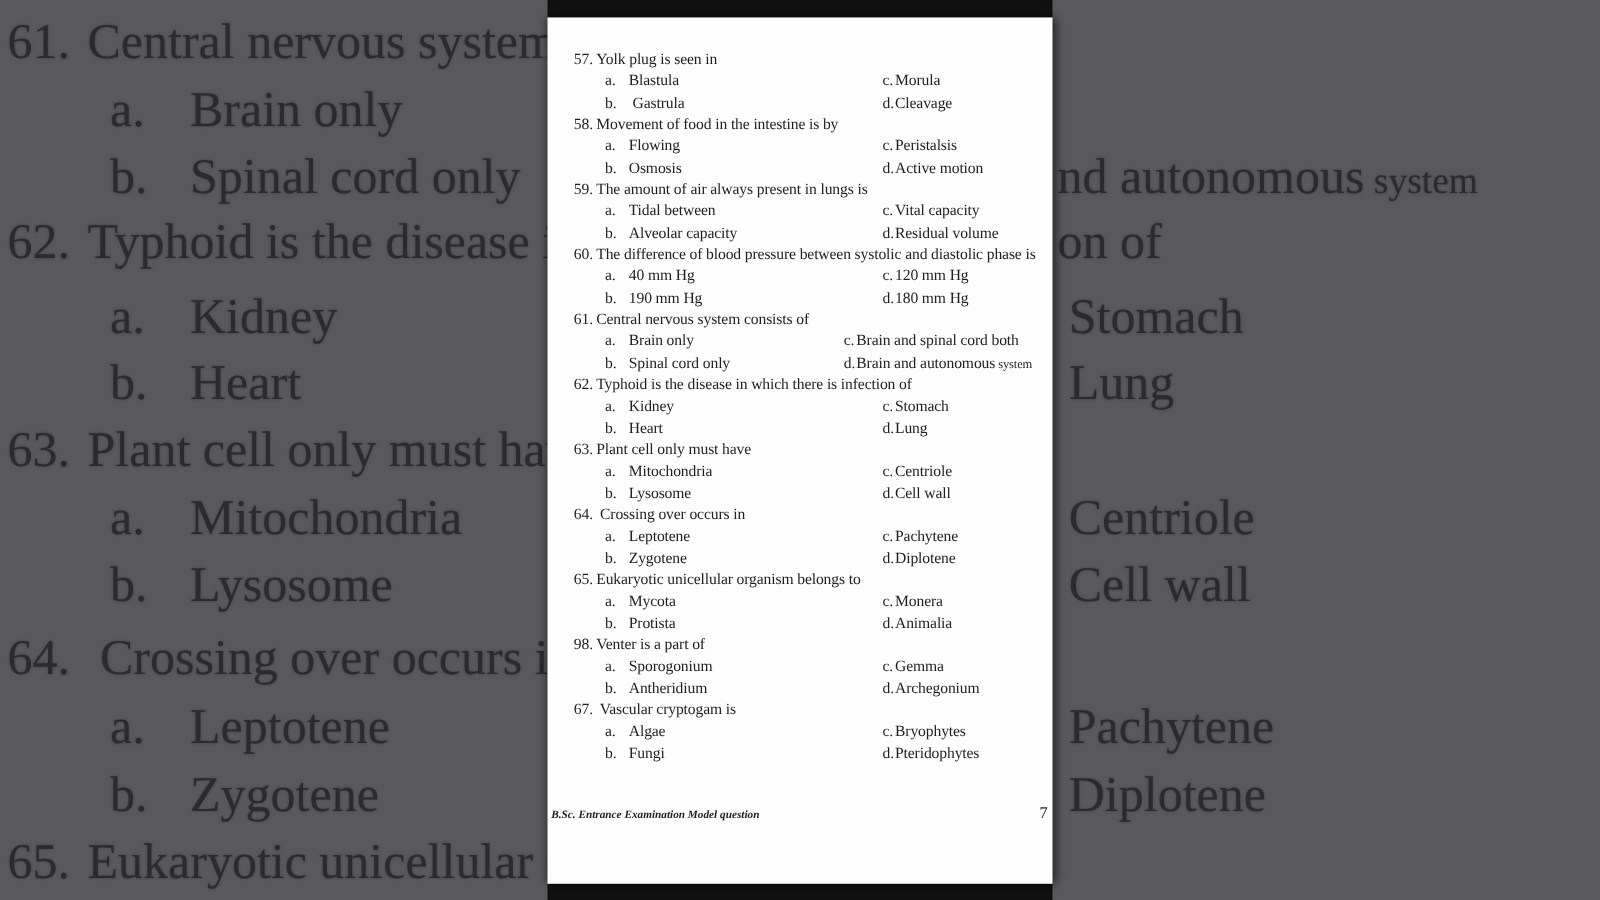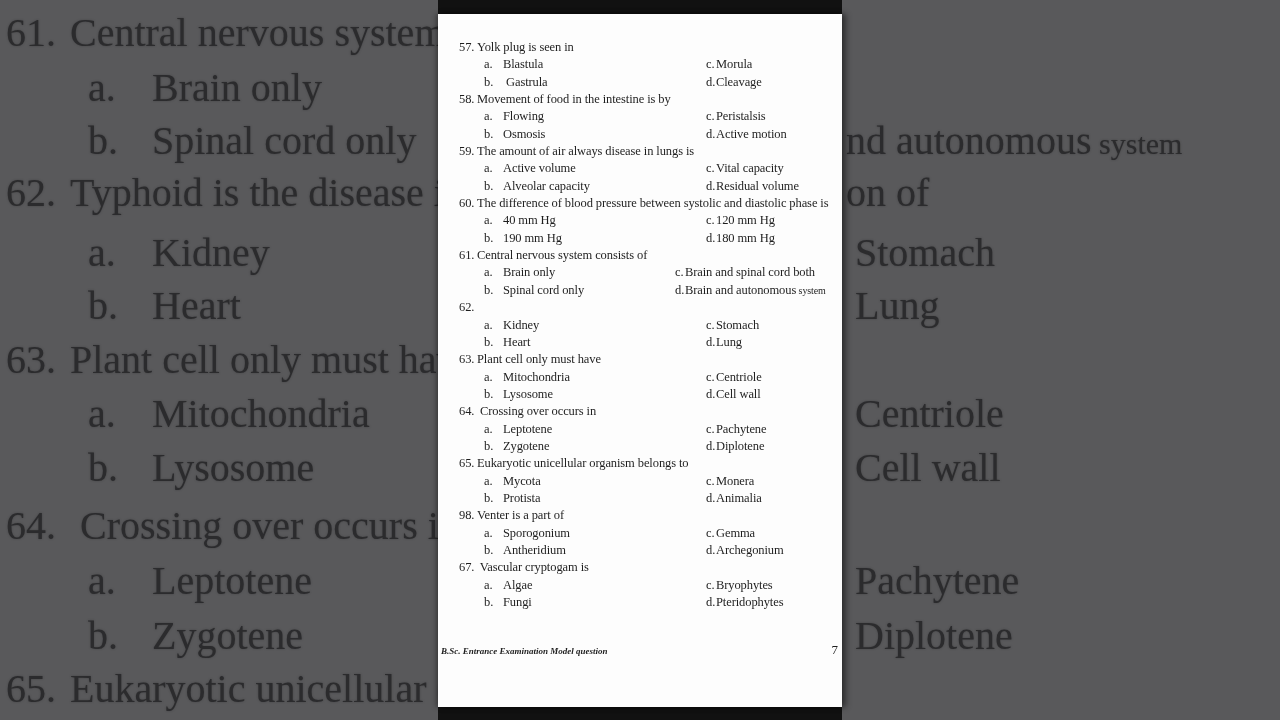--- a/index.html
+++ b/index.html
@@ -137,30 +137,30 @@
   <div class="bar bar-bottom"></div>
 
   <div class="page">
     <div class="qa" id="qa">
         <div class="row"><span class="qnum">57.</span><span class="qtext">Yolk plug is seen in</span></div>
         <div class="row"><span class="ola">a.</span><span class="ota">Blastula</span><span class="olc">c.</span><span class="otc">Morula</span></div>
         <div class="row"><span class="ola">b.</span><span class="ota"> Gastrula</span><span class="olc">d.</span><span class="otc">Cleavage</span></div>
         <div class="row"><span class="qnum">58.</span><span class="qtext">Movement of food in the intestine is by</span></div>
         <div class="row"><span class="ola">a.</span><span class="ota">Flowing</span><span class="olc">c.</span><span class="otc">Peristalsis</span></div>
         <div class="row"><span class="ola">b.</span><span class="ota">Osmosis</span><span class="olc">d.</span><span class="otc">Active motion</span></div>
-        <div class="row"><span class="qnum">59.</span><span class="qtext">The amount of air always disease in lungs is</span></div>
-        <div class="row"><span class="ola">a.</span><span class="ota">Active volume</span><span class="olc">c.</span><span class="otc">Vital capacity</span></div>
+        <div class="row"><span class="qnum">59.</span><span class="qtext">The amount of air always present in lungs is</span></div>
+        <div class="row"><span class="ola">a.</span><span class="ota">Tidal between</span><span class="olc">c.</span><span class="otc">Vital capacity</span></div>
         <div class="row"><span class="ola">b.</span><span class="ota">Alveolar capacity</span><span class="olc">d.</span><span class="otc">Residual volume</span></div>
         <div class="row"><span class="qnum">60.</span><span class="qtext">The difference of blood pressure between systolic and diastolic phase is</span></div>
         <div class="row"><span class="ola">a.</span><span class="ota">40 mm Hg</span><span class="olc">c.</span><span class="otc">120 mm Hg</span></div>
         <div class="row"><span class="ola">b.</span><span class="ota">190 mm Hg</span><span class="olc">d.</span><span class="otc">180 mm Hg</span></div>
         <div class="row"><span class="qnum">61.</span><span class="qtext">Central nervous system consists of</span></div>
         <div class="row tight"><span class="ola">a.</span><span class="ota">Brain only</span><span class="olc">c.</span><span class="otc">Brain and spinal cord both</span></div>
         <div class="row tight"><span class="ola">b.</span><span class="ota">Spinal cord only</span><span class="olc">d.</span><span class="otc">Brain and autonomous<span class="sm-opt"> system</span></span></div>
-        <div class="row"><span class="qnum">62.</span></div>
+        <div class="row"><span class="qnum">62.</span><span class="qtext">Typhoid is the disease in which there is infection of</span></div>
         <div class="row"><span class="ola">a.</span><span class="ota">Kidney</span><span class="olc">c.</span><span class="otc">Stomach</span></div>
         <div class="row"><span class="ola">b.</span><span class="ota">Heart</span><span class="olc">d.</span><span class="otc">Lung</span></div>
         <div class="row"><span class="qnum">63.</span><span class="qtext">Plant cell only must have</span></div>
         <div class="row"><span class="ola">a.</span><span class="ota">Mitochondria</span><span class="olc">c.</span><span class="otc">Centriole</span></div>
         <div class="row"><span class="ola">b.</span><span class="ota">Lysosome</span><span class="olc">d.</span><span class="otc">Cell wall</span></div>
         <div class="row"><span class="qnum">64.</span><span class="qtext"> Crossing over occurs in</span></div>
         <div class="row"><span class="ola">a.</span><span class="ota">Leptotene</span><span class="olc">c.</span><span class="otc">Pachytene</span></div>
         <div class="row"><span class="ola">b.</span><span class="ota">Zygotene</span><span class="olc">d.</span><span class="otc">Diplotene</span></div>
         <div class="row"><span class="qnum">65.</span><span class="qtext">Eukaryotic unicellular organism belongs to</span></div>
         <div class="row"><span class="ola">a.</span><span class="ota">Mycota</span><span class="olc">c.</span><span class="otc">Monera</span></div>

